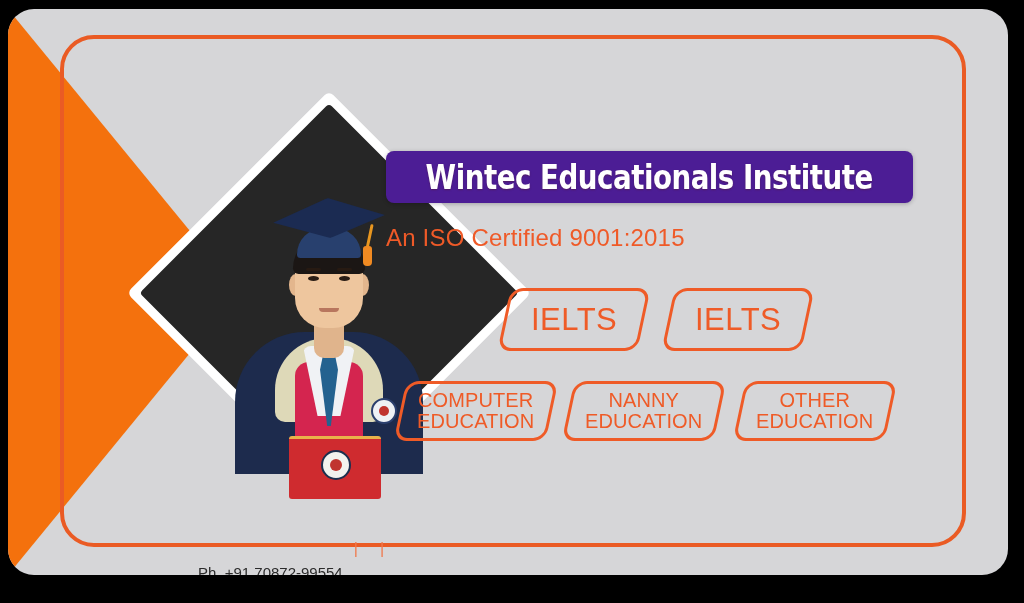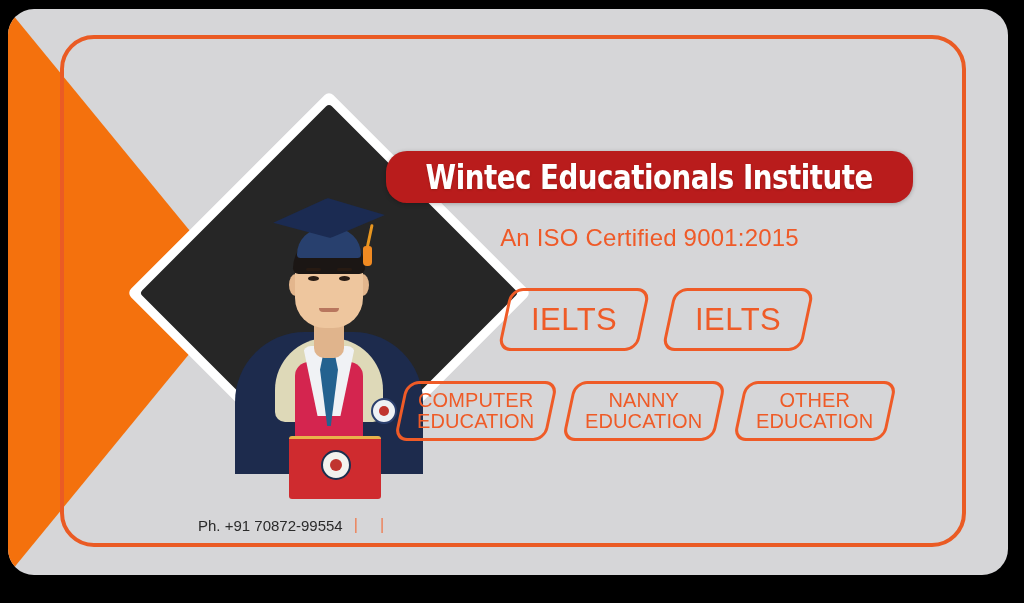--- a/index.html
+++ b/index.html
@@ -327,22 +327,22 @@
     letter-spacing: 0.2px;
     box-shadow: 0 1px 3px rgba(0,0,0,0.35);
   }
 
   .title-bar {
     position: absolute;
     left: 378px;
     top: 142px;
     width: 527px;
     height: 52px;
-    background: #b91c1c;
-    border-radius: 21px;
+    background: #4c1d95;
+    border-radius: 8px;
     display: flex;
     align-items: center;
     justify-content: center;
     box-shadow: 0 1px 4px rgba(0,0,0,0.25);
   }
   .title-text {
     color: #ffffff;
     font-family: "DejaVu Sans", sans-serif;
     font-weight: bold;
     font-size: 33px;
@@ -351,21 +351,20 @@
     transform-origin: center;
     white-space: nowrap;
     text-shadow: 0 1px 2px rgba(90,25,0,0.35);
   }
 
   .iso-line {
     position: absolute;
     left: 378px;
     top: 215px;
     width: 527px;
-    text-align: center;
     color: #ef5a28;
     font-size: 24px;
     letter-spacing: 0.2px;
   }
 
   
   .badge {
     position: absolute;
     border: 3px solid #ef5b27;
     border-radius: 13px;
@@ -401,21 +400,21 @@
     position: absolute;
     left: 190px;
     top: 507px;
     width: 660px;
     display: flex;
     align-items: center;
     gap: 0;
     color: #2b2b2b;
     font-size: 15px;
   }
-  .footer-item { white-space: nowrap; }
+  .footer-item { white-space: nowrap; margin-top: 48px; }
   .footer-sep {
     color: #ef7a4e;
     margin: 0 11px;
     font-size: 16px;
   }
 </style>
 </head>
 <body>
 
 <div class="stage">

